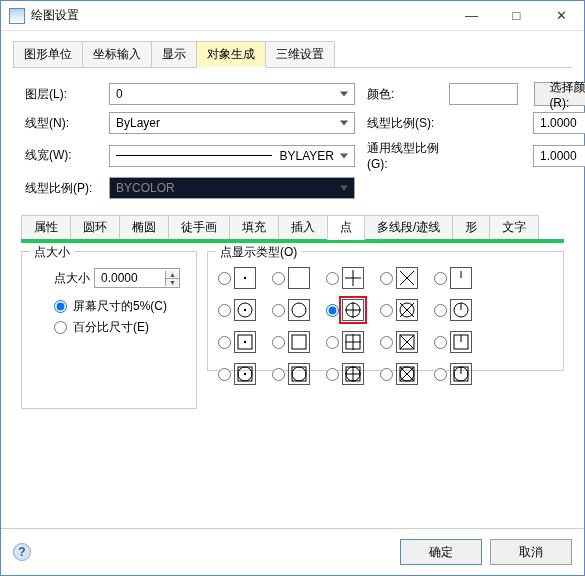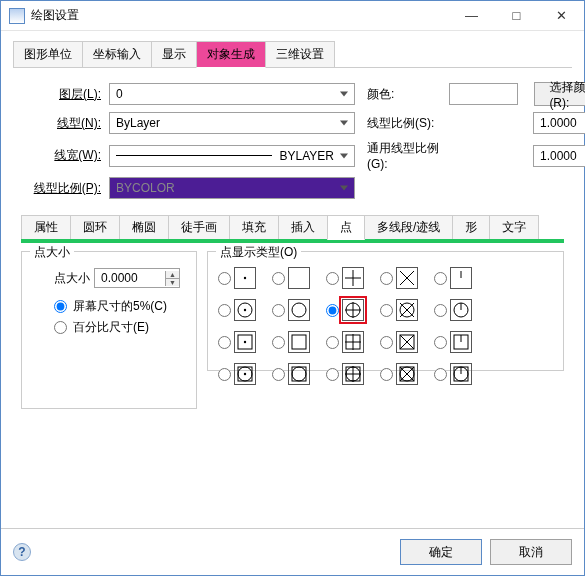--- a/index.html
+++ b/index.html
@@ -6,27 +6,27 @@
   body { margin: 0; background: #fff; font-size: 12px; color: #000; }
   .window { width: 585px; height: 576px; border: 1px solid #5a8ac6; background: #fff; display: flex; flex-direction: column; }
   .titlebar { height: 30px; display: flex; align-items: center; border-bottom: 1px solid #e5e5e5; }
   .titlebar .icon { width: 16px; height: 16px; margin: 0 6px 0 8px; border: 1px solid #5a8ac6; background: linear-gradient(#b8d0f0,#fff); }
   .titlebar .title { flex: 1; font-size: 12px; }
   .winbtns { display: flex; height: 100%; }
   .winbtn { width: 45px; display: flex; align-items: center; justify-content: center; font-size: 13px; color: #333; }
   .content { flex: 1; padding: 10px 12px 0 12px; display:flex; flex-direction:column; }
   .tabs-main { display: flex; border-bottom: 1px solid #ccc; margin-bottom: 10px; }
   .tab-m { padding: 4px 10px; border: 1px solid #ccc; border-bottom: none; margin-right: -1px; background: #f5f5f5; cursor:pointer;}
-  .tab-m.active { background: #ec4899; position: relative; z-index: 1; border-bottom: 1px solid #fff; margin-bottom:-1px; }
+  .tab-m.active { background: #fef9c3; position: relative; z-index: 1; border-bottom: 1px solid #fff; margin-bottom:-1px; }
   .grid-top { display: grid; grid-template-columns: 330px 1fr; gap: 6px 12px; align-items: center; padding: 4px 8px 10px 12px;}
   .row { display: flex; align-items: center; gap: 8px; }
-  .lbl { width: 76px; text-align: right; text-decoration: underline; }
+  .lbl { width: 76px; text-align: left; }
   .lbl2 { width: 92px; text-align: left; }
   .sel { flex:1; height: 22px; border: 1px solid #a0a0a0; background: #fff; display:flex; align-items:center; padding: 0 20px 0 6px; position:relative; }
-  .sel.disabled { background:#4c1d95; color:#888;}
+  .sel.disabled { background:#0f172a; color:#888;}
   .sel::after { content:""; position:absolute; right:6px; top:50%; width:0;height:0;border-left:4px solid transparent;border-right:4px solid transparent;border-top:5px solid #555; transform:translateY(-50%);}
   .sel .lw-line { flex:1; height:0; border-top:1px solid #000; margin-right:8px;}
   .colorbox { width: 86px; height: 22px; border: 1px solid #a0a0a0; background:#fff;}
   .btn { height: 24px; padding: 0 14px; border: 1px solid #a0a0a0; background: #f0f0f0; display:flex; align-items:center; justify-content:center; cursor:pointer;}
   .numbox { width: 86px; height: 22px; border:1px solid #a0a0a0; display:flex; align-items:center; background:#fff;}
   .numbox span { flex:1; padding-left:6px; }
   .spin { width:14px; display:flex; flex-direction:column; }
   .spin div { flex:1; border-left:1px solid #a0a0a0; display:flex;align-items:center;justify-content:center; font-size:7px; color:#555; background:#f0f0f0;}
   .spin div:first-child { border-bottom:1px solid #a0a0a0;}
   .tabs-sub { display:flex; border-bottom:4px solid #22c55e; margin: 6px 8px 0 8px;}

